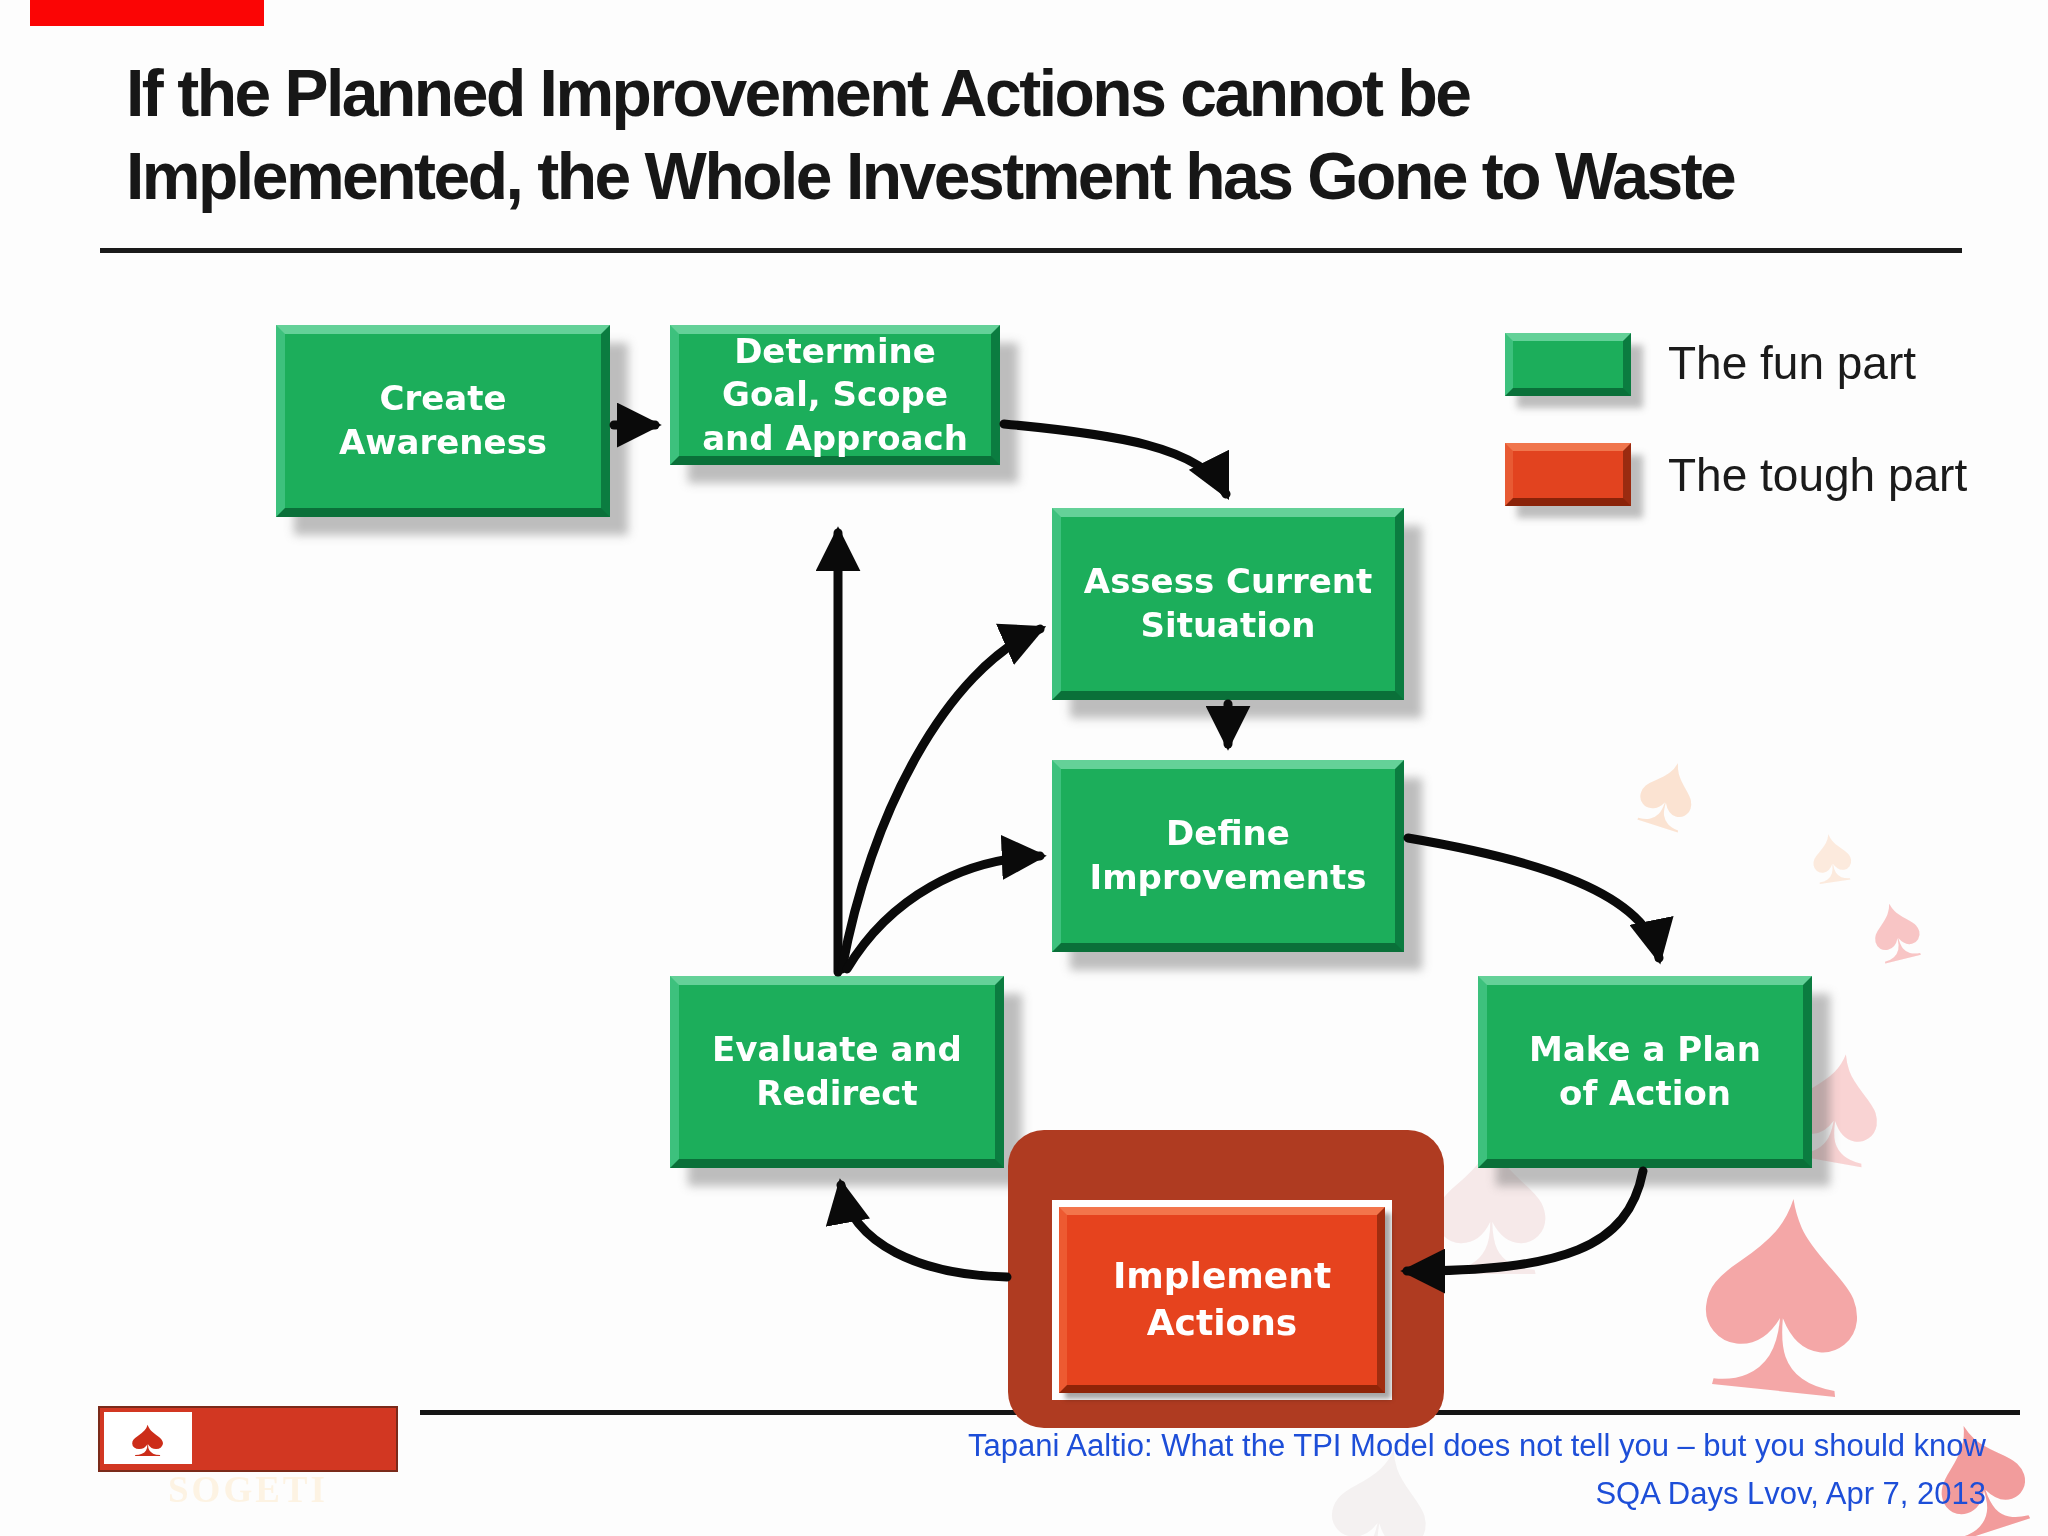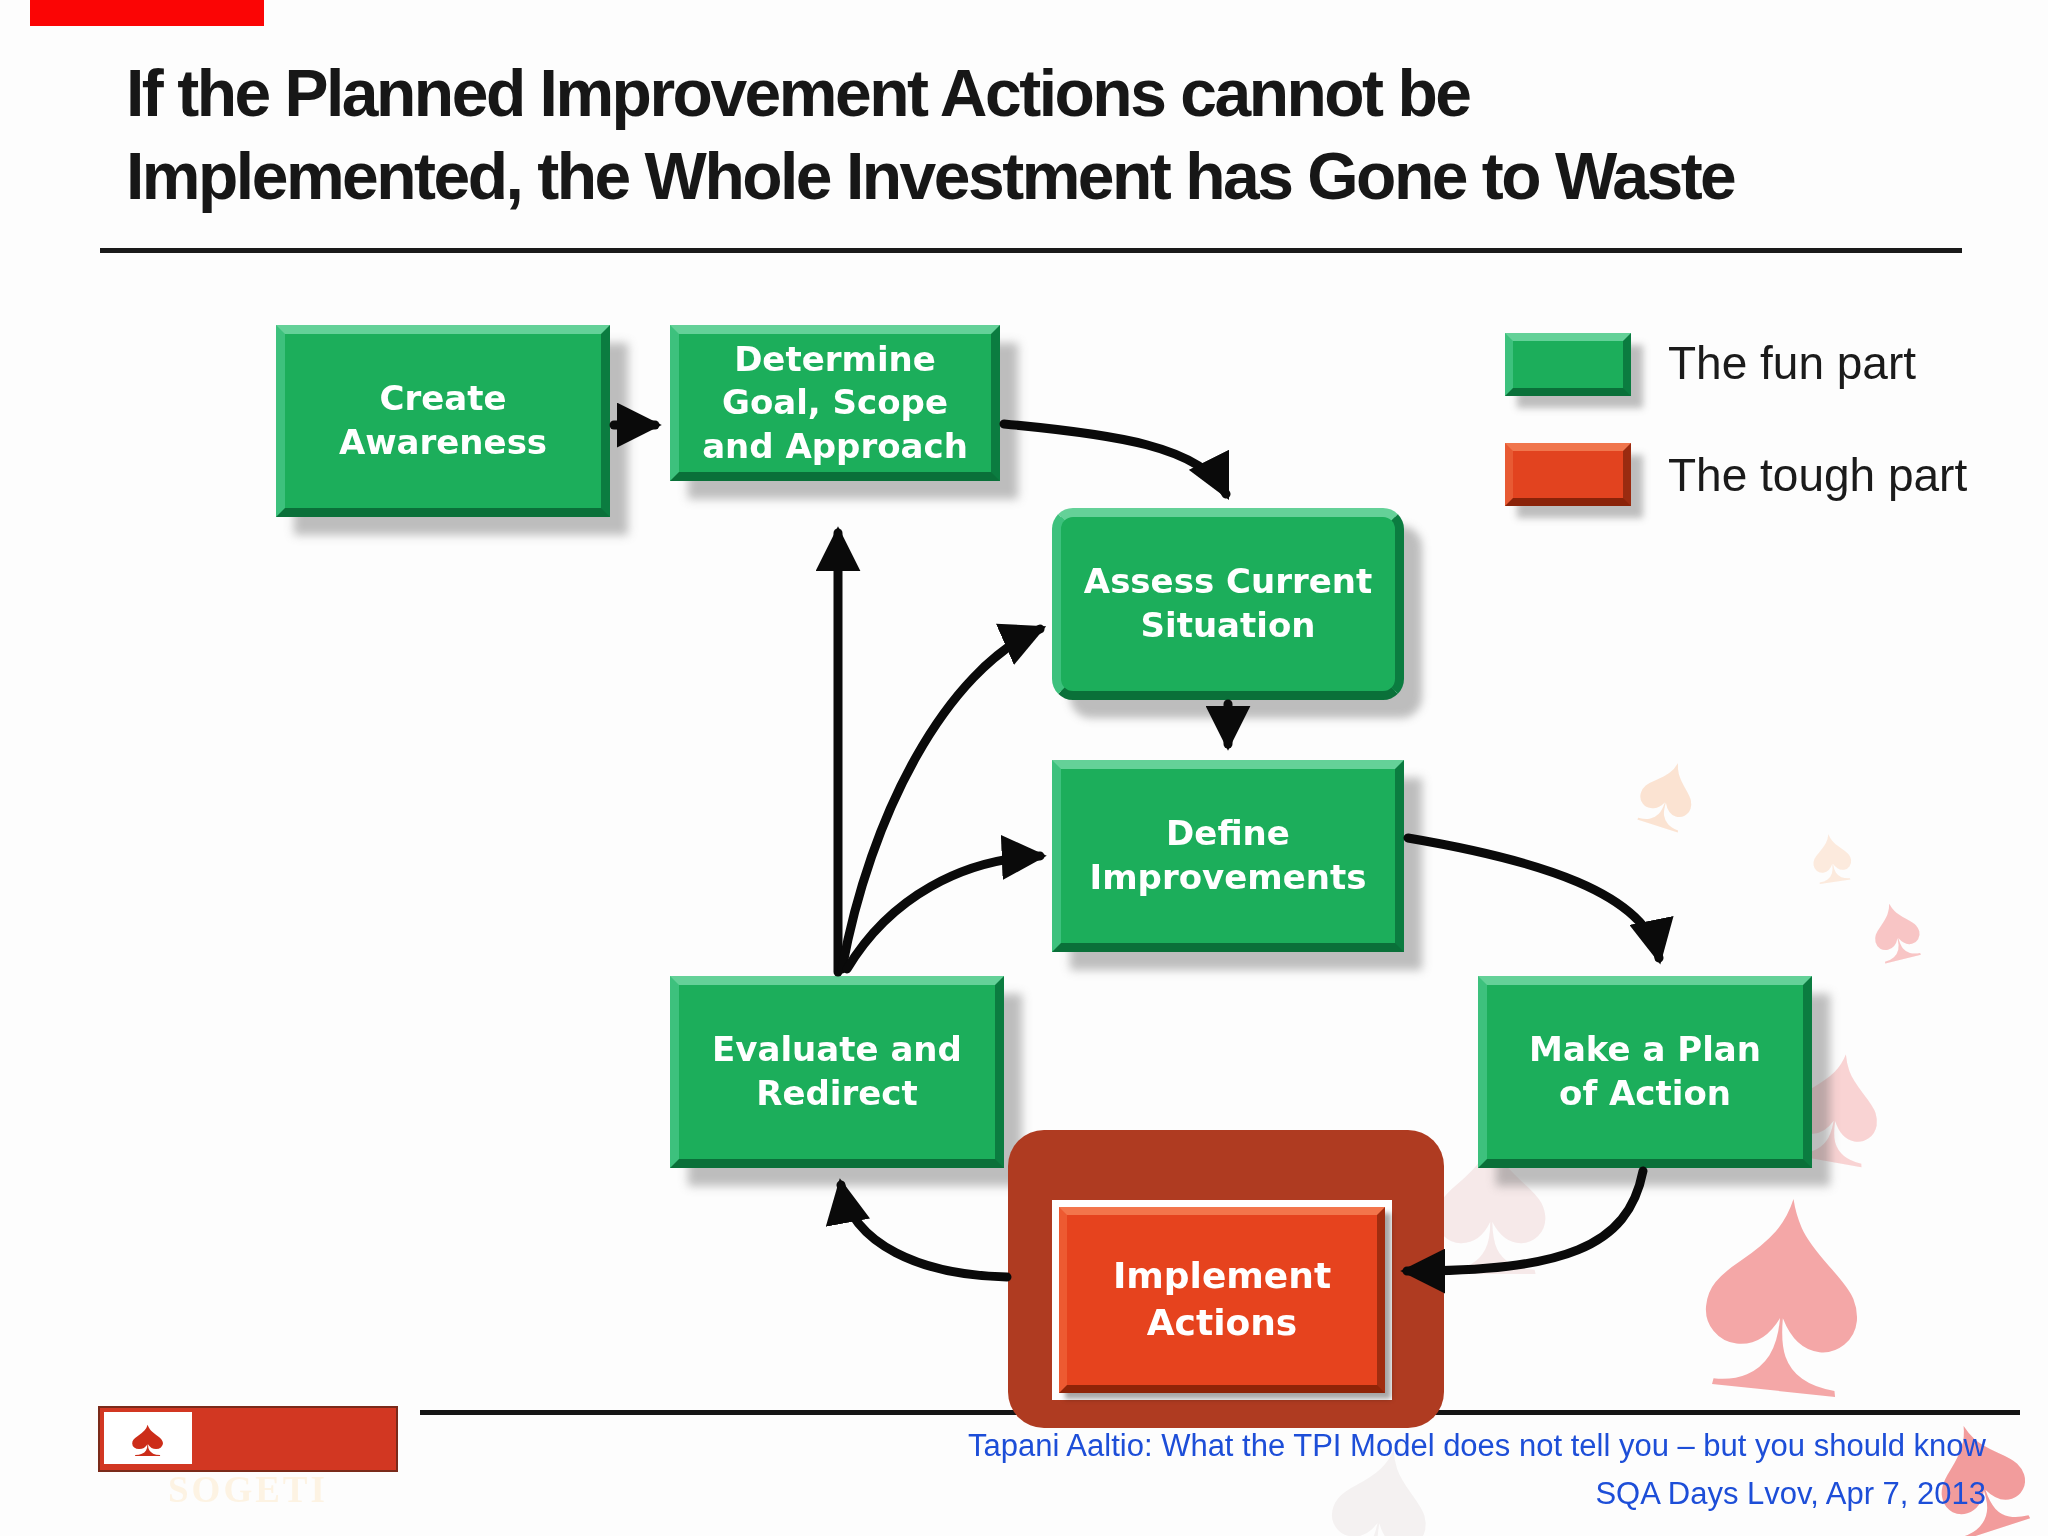--- a/index.html
+++ b/index.html
@@ -113,26 +113,26 @@
       <path d="M 838 972 L 838 533" marker-end="url(#ah)"></path>
       <path d="M 842 969 C 870 815 946 670 1040 629" marker-end="url(#ah)"></path>
       <path d="M 847 969 C 890 897 963 859 1040 856" marker-end="url(#ah)"></path>
     </g>
   </svg>
 
   <div class="node" style="left:276px;top:325px;width:334px;height:192px;">
     <span>Create
 Awareness</span>
   </div>
-  <div class="node" style="left:670px;top:325px;width:330px;height:156px;">
+  <div class="node" style="left:670px;top:325px;width:330px;height:140px;">
     <span>Determine
 Goal, Scope
 and Approach</span>
   </div>
-  <div class="node" style="left:1052px;top:508px;width:352px;height:192px;border-radius:21px;">
+  <div class="node" style="left:1052px;top:508px;width:352px;height:192px;">
     <span>Assess Current
 Situation</span>
   </div>
   <div class="node" style="left:1052px;top:760px;width:352px;height:192px;">
     <span>Define
 Improvements</span>
   </div>
   <div class="node" style="left:1478px;top:976px;width:334px;height:192px;">
     <span>Make a Plan
 of Action</span>

